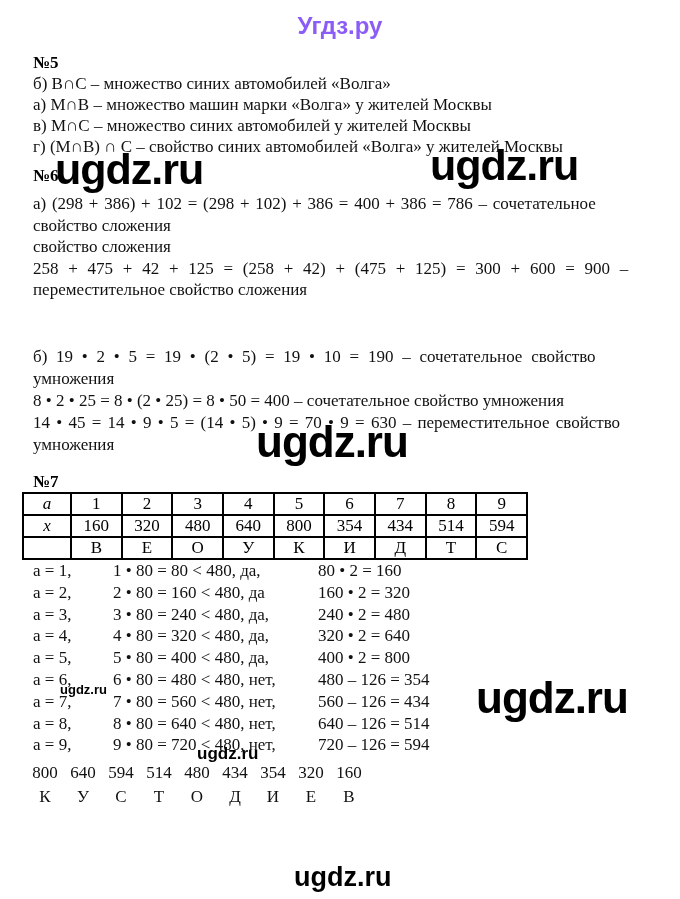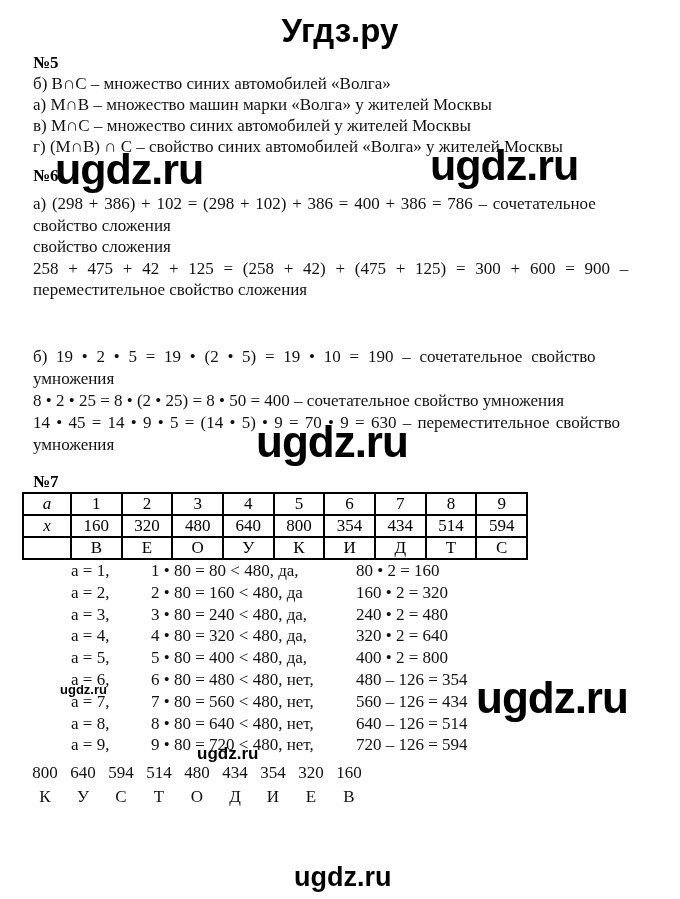--- a/index.html
+++ b/index.html
@@ -13,22 +13,22 @@
     font-family: "Liberation Serif", serif;
     font-size: 17px;
     overflow: hidden;
   }
   .site-title {
     position: absolute;
     top: 12px; left: 0; right: 0;
     text-align: center;
     font-family: "Liberation Sans", sans-serif;
     font-weight: bold;
-    font-size: 33px;
-    color: #000000;
+    font-size: 24px;
+    color: #8b5cf6;
   }
   .sec-label {
     font-weight: bold;
     font-size: 17px;
     color: #000;
   }
   .textblock { position: absolute; left: 33px; width: 618px; }
   .line { line-height: 21px; white-space: nowrap; }
   .lh215 .line { line-height: 21.5px; }
   .lh22 .line { line-height: 22px; }
@@ -66,21 +66,20 @@
     padding: 0;
     line-height: 20px;
   }
   td.var-cell { font-style: italic; }
   .checks { position: absolute; left: 33px; top: 560px; width: 600px; }
   .check-row {
     display: grid;
     grid-template-columns: 80px 205px 1fr;
     line-height: 21.8px;
     white-space: nowrap;
-    margin-left: 38px;
   }
   .decode-row {
     position: absolute;
     left: 26px;
     display: flex;
     white-space: nowrap;
   }
   .decode-cell { width: 38px; text-align: center; display: inline-block; }
   .answer-line { position: absolute; left: 33px; top: 810px; white-space: nowrap; }
 </style>

